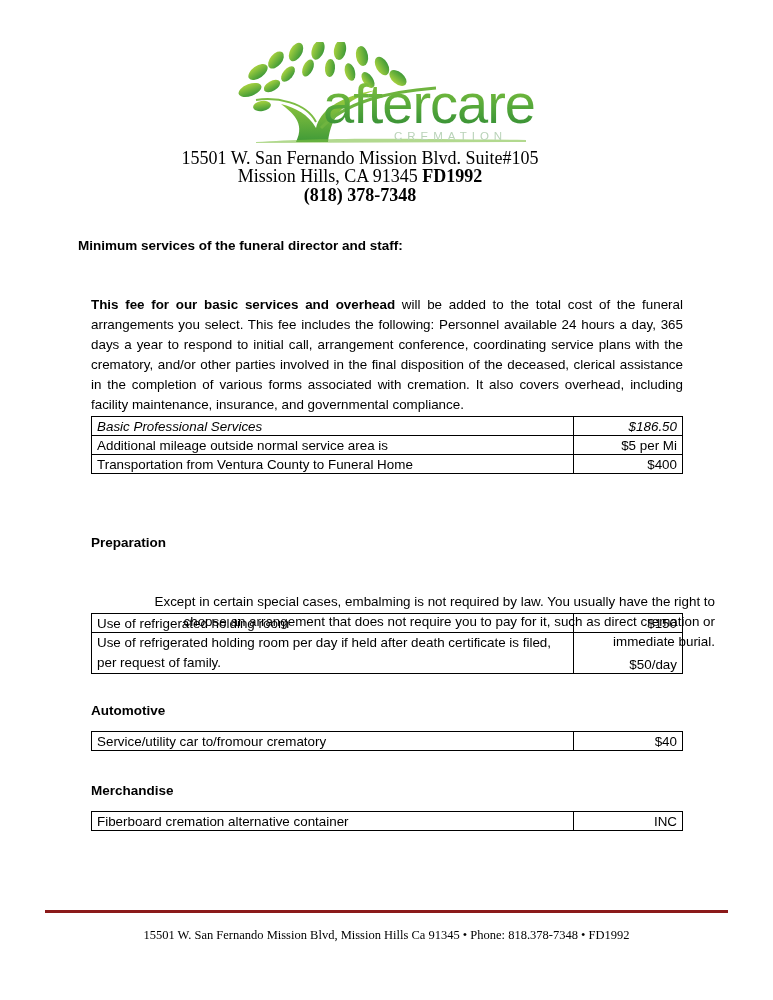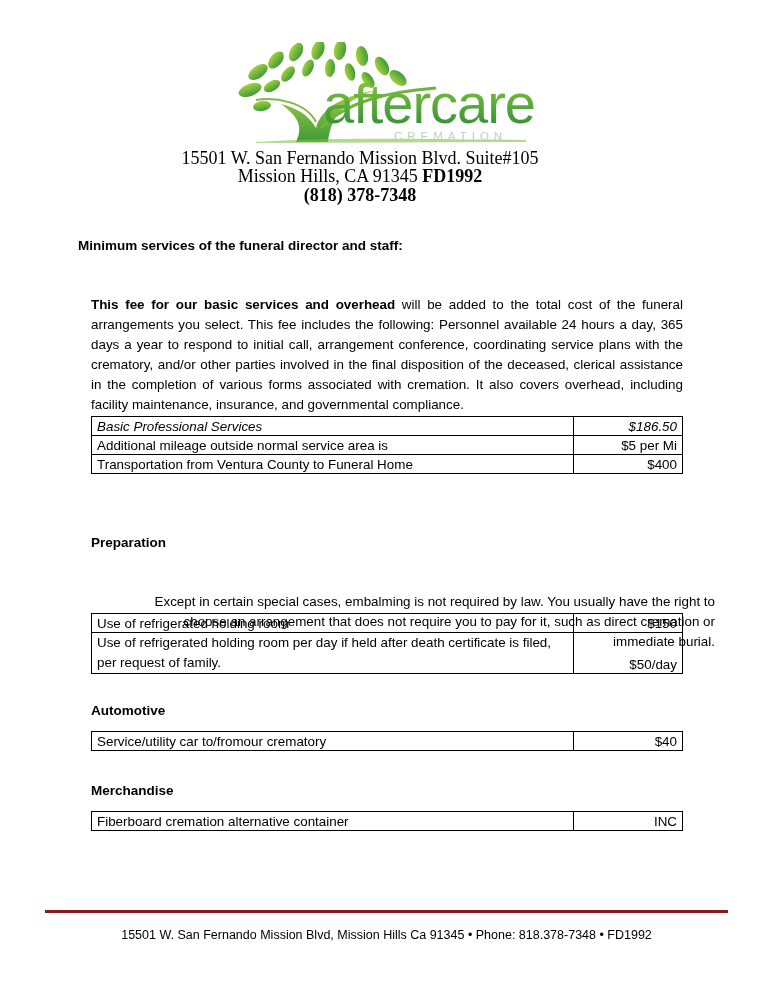--- a/index.html
+++ b/index.html
@@ -23,21 +23,21 @@
   .para { left: 91px; width: 592px; font-size: 13.4px; line-height: 20px; text-align: justify; }
   .para b { font-weight: bold; }
 
   table.price { position: absolute; left: 91px; width: 592px; border-collapse: collapse; font-size: 13.4px; }
   table.price td { border: 1px solid #000; padding: 0 5px; height: 18px; line-height: 17px; vertical-align: bottom; }
   table.price td.desc { width: 471px; }
   table.price td.amt { text-align: right; }
   table.price tr.italic td { font-style: italic; }
 
   .rule { left: 45px; width: 683px; height: 3px; top: 910px; background: #8b1a1a; }
-  .footer { left: 0; width: 773px; top: 928px; text-align: center; font-size: 12.5px; }
+  .footer { left: 0; width: 773px; top: 928px; text-align: center; font-size: 12.5px; font-family: Liberation Serif, serif; }
 </style>
 </head>
 <body>
 
 <div class="abs logo">
   <svg width="300" height="104" viewBox="0 0 300 104" style="position:absolute;left:0;top:0;">
     <defs>
       <linearGradient id="lg" x1="0" y1="0" x2="0" y2="1">
         <stop offset="0" stop-color="#a6d13f"></stop>
         <stop offset="1" stop-color="#3f9a38"></stop>

